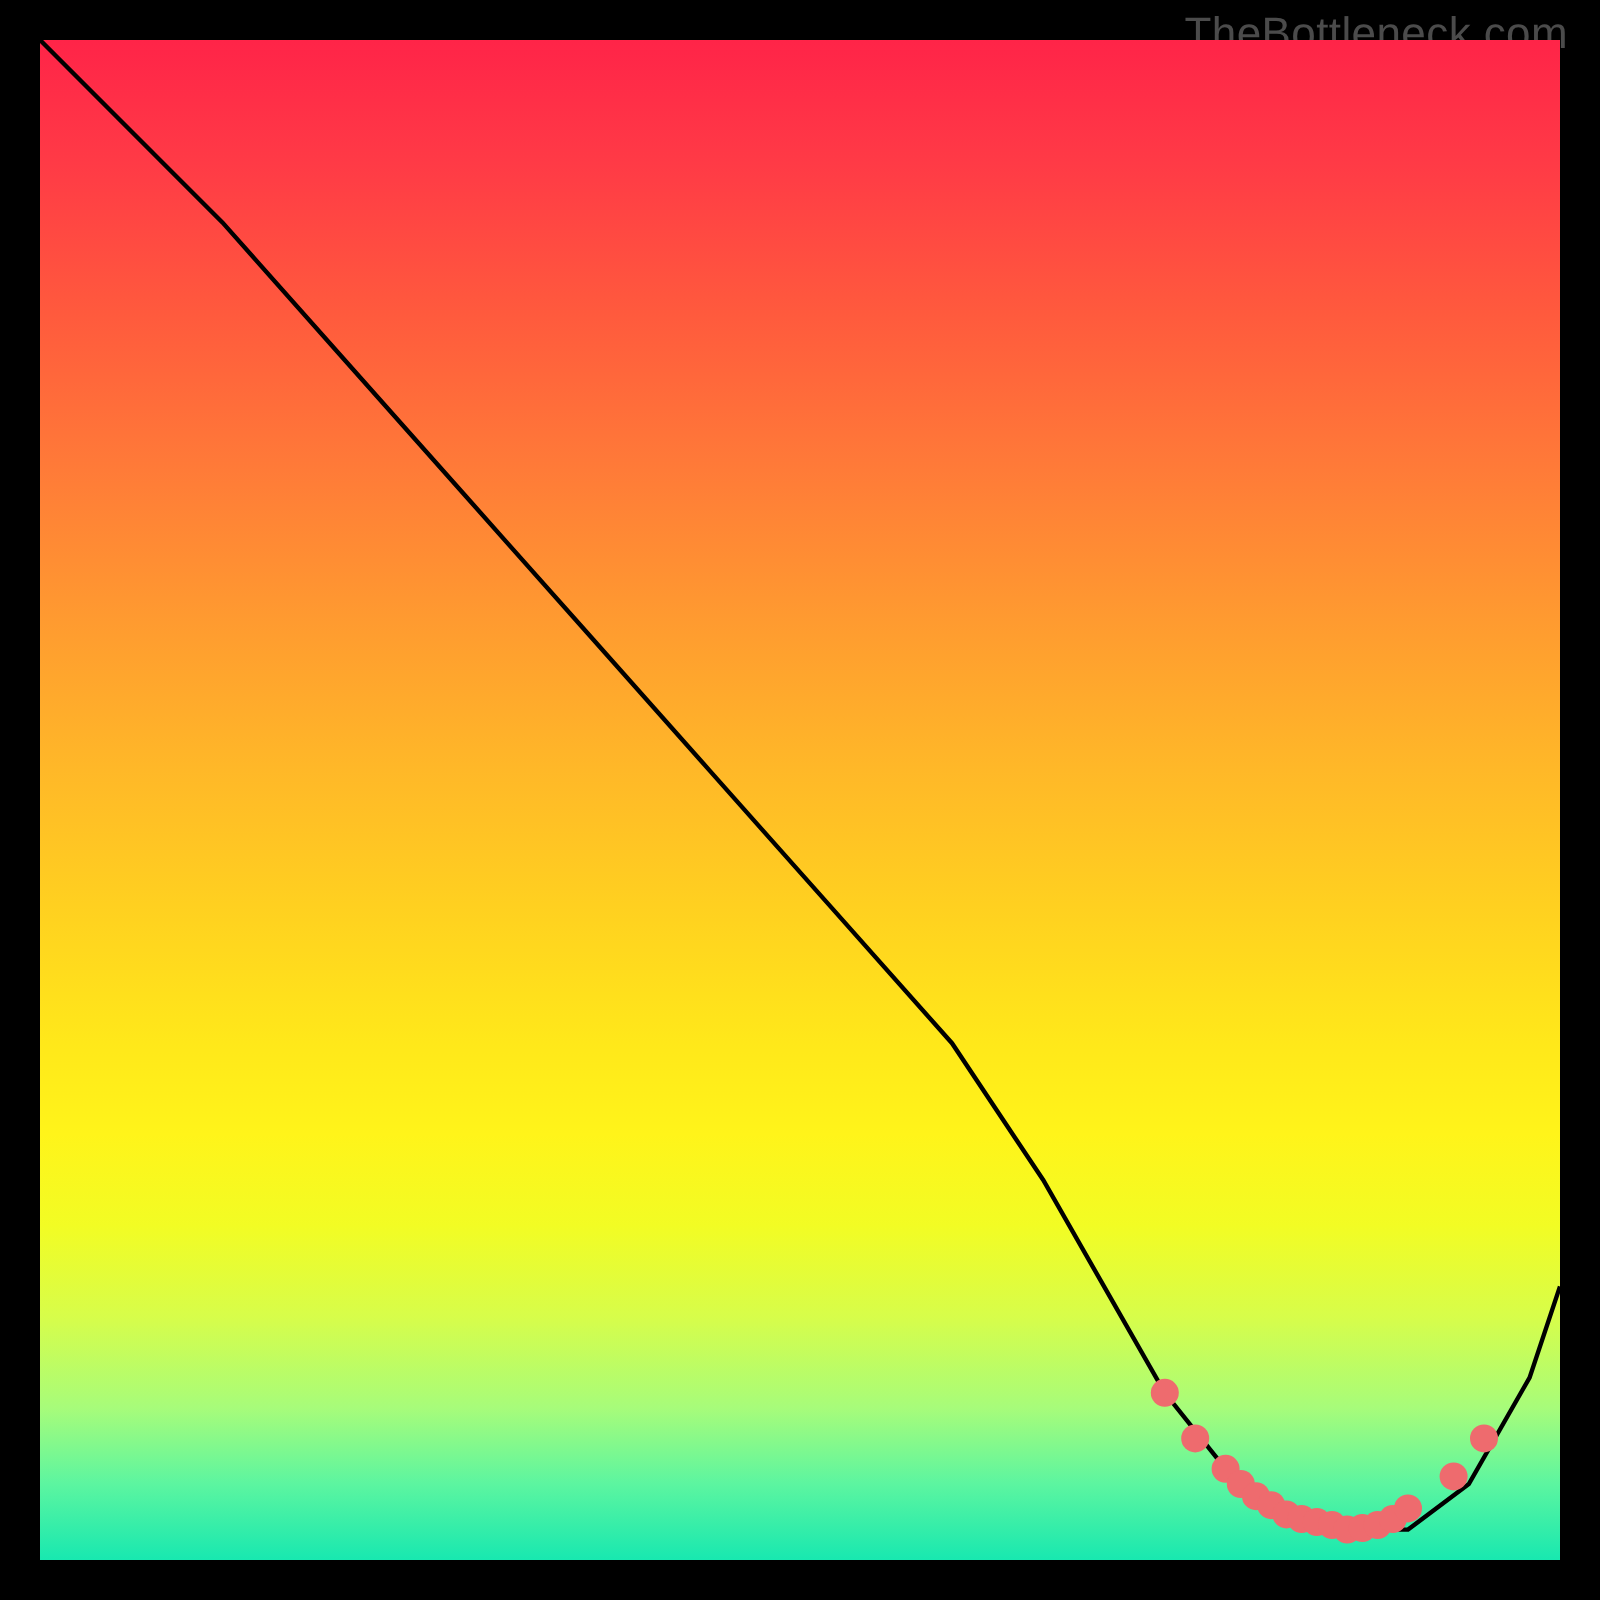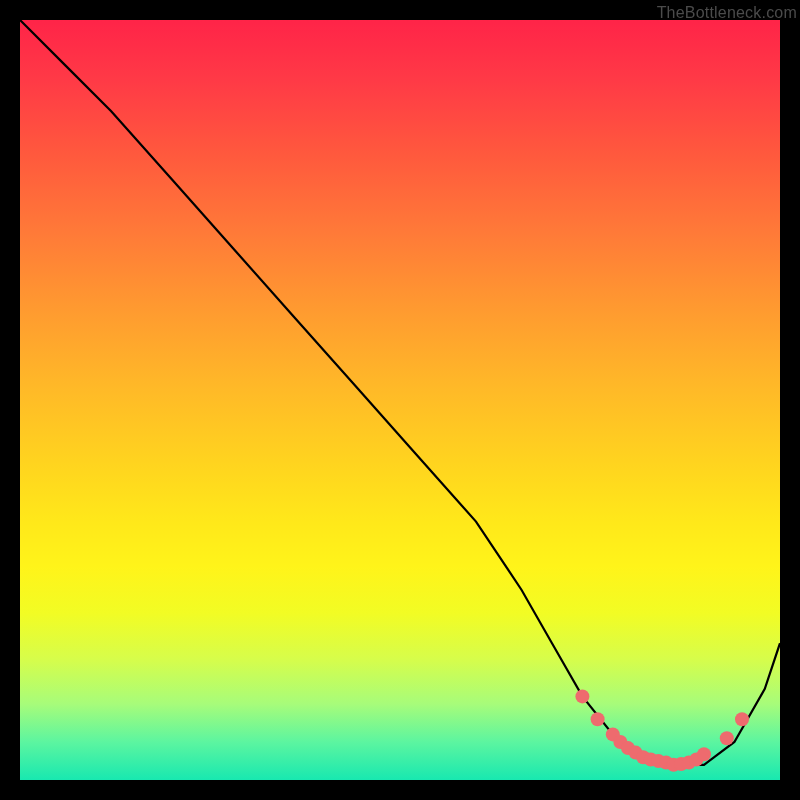--- a/index.html
+++ b/index.html
@@ -47,23 +47,23 @@
   }
   svg.curve {
     position: absolute;
     inset: 0;
     width: 100%;
     height: 100%;
   }
   .attribution {
     position: absolute;
     top: 4px;
-    right: 3px;
+    right: 16px;
     color: #4b4b4b;
-    font-size: 16px;
+    font-size: 22px;
     letter-spacing: 0.2px;
     font-weight: 400;
     user-select: none;
   }
 </style>
 </head>
 <body>
 
 <div class="stage">
   <div class="attribution">TheBottleneck.com</div>

